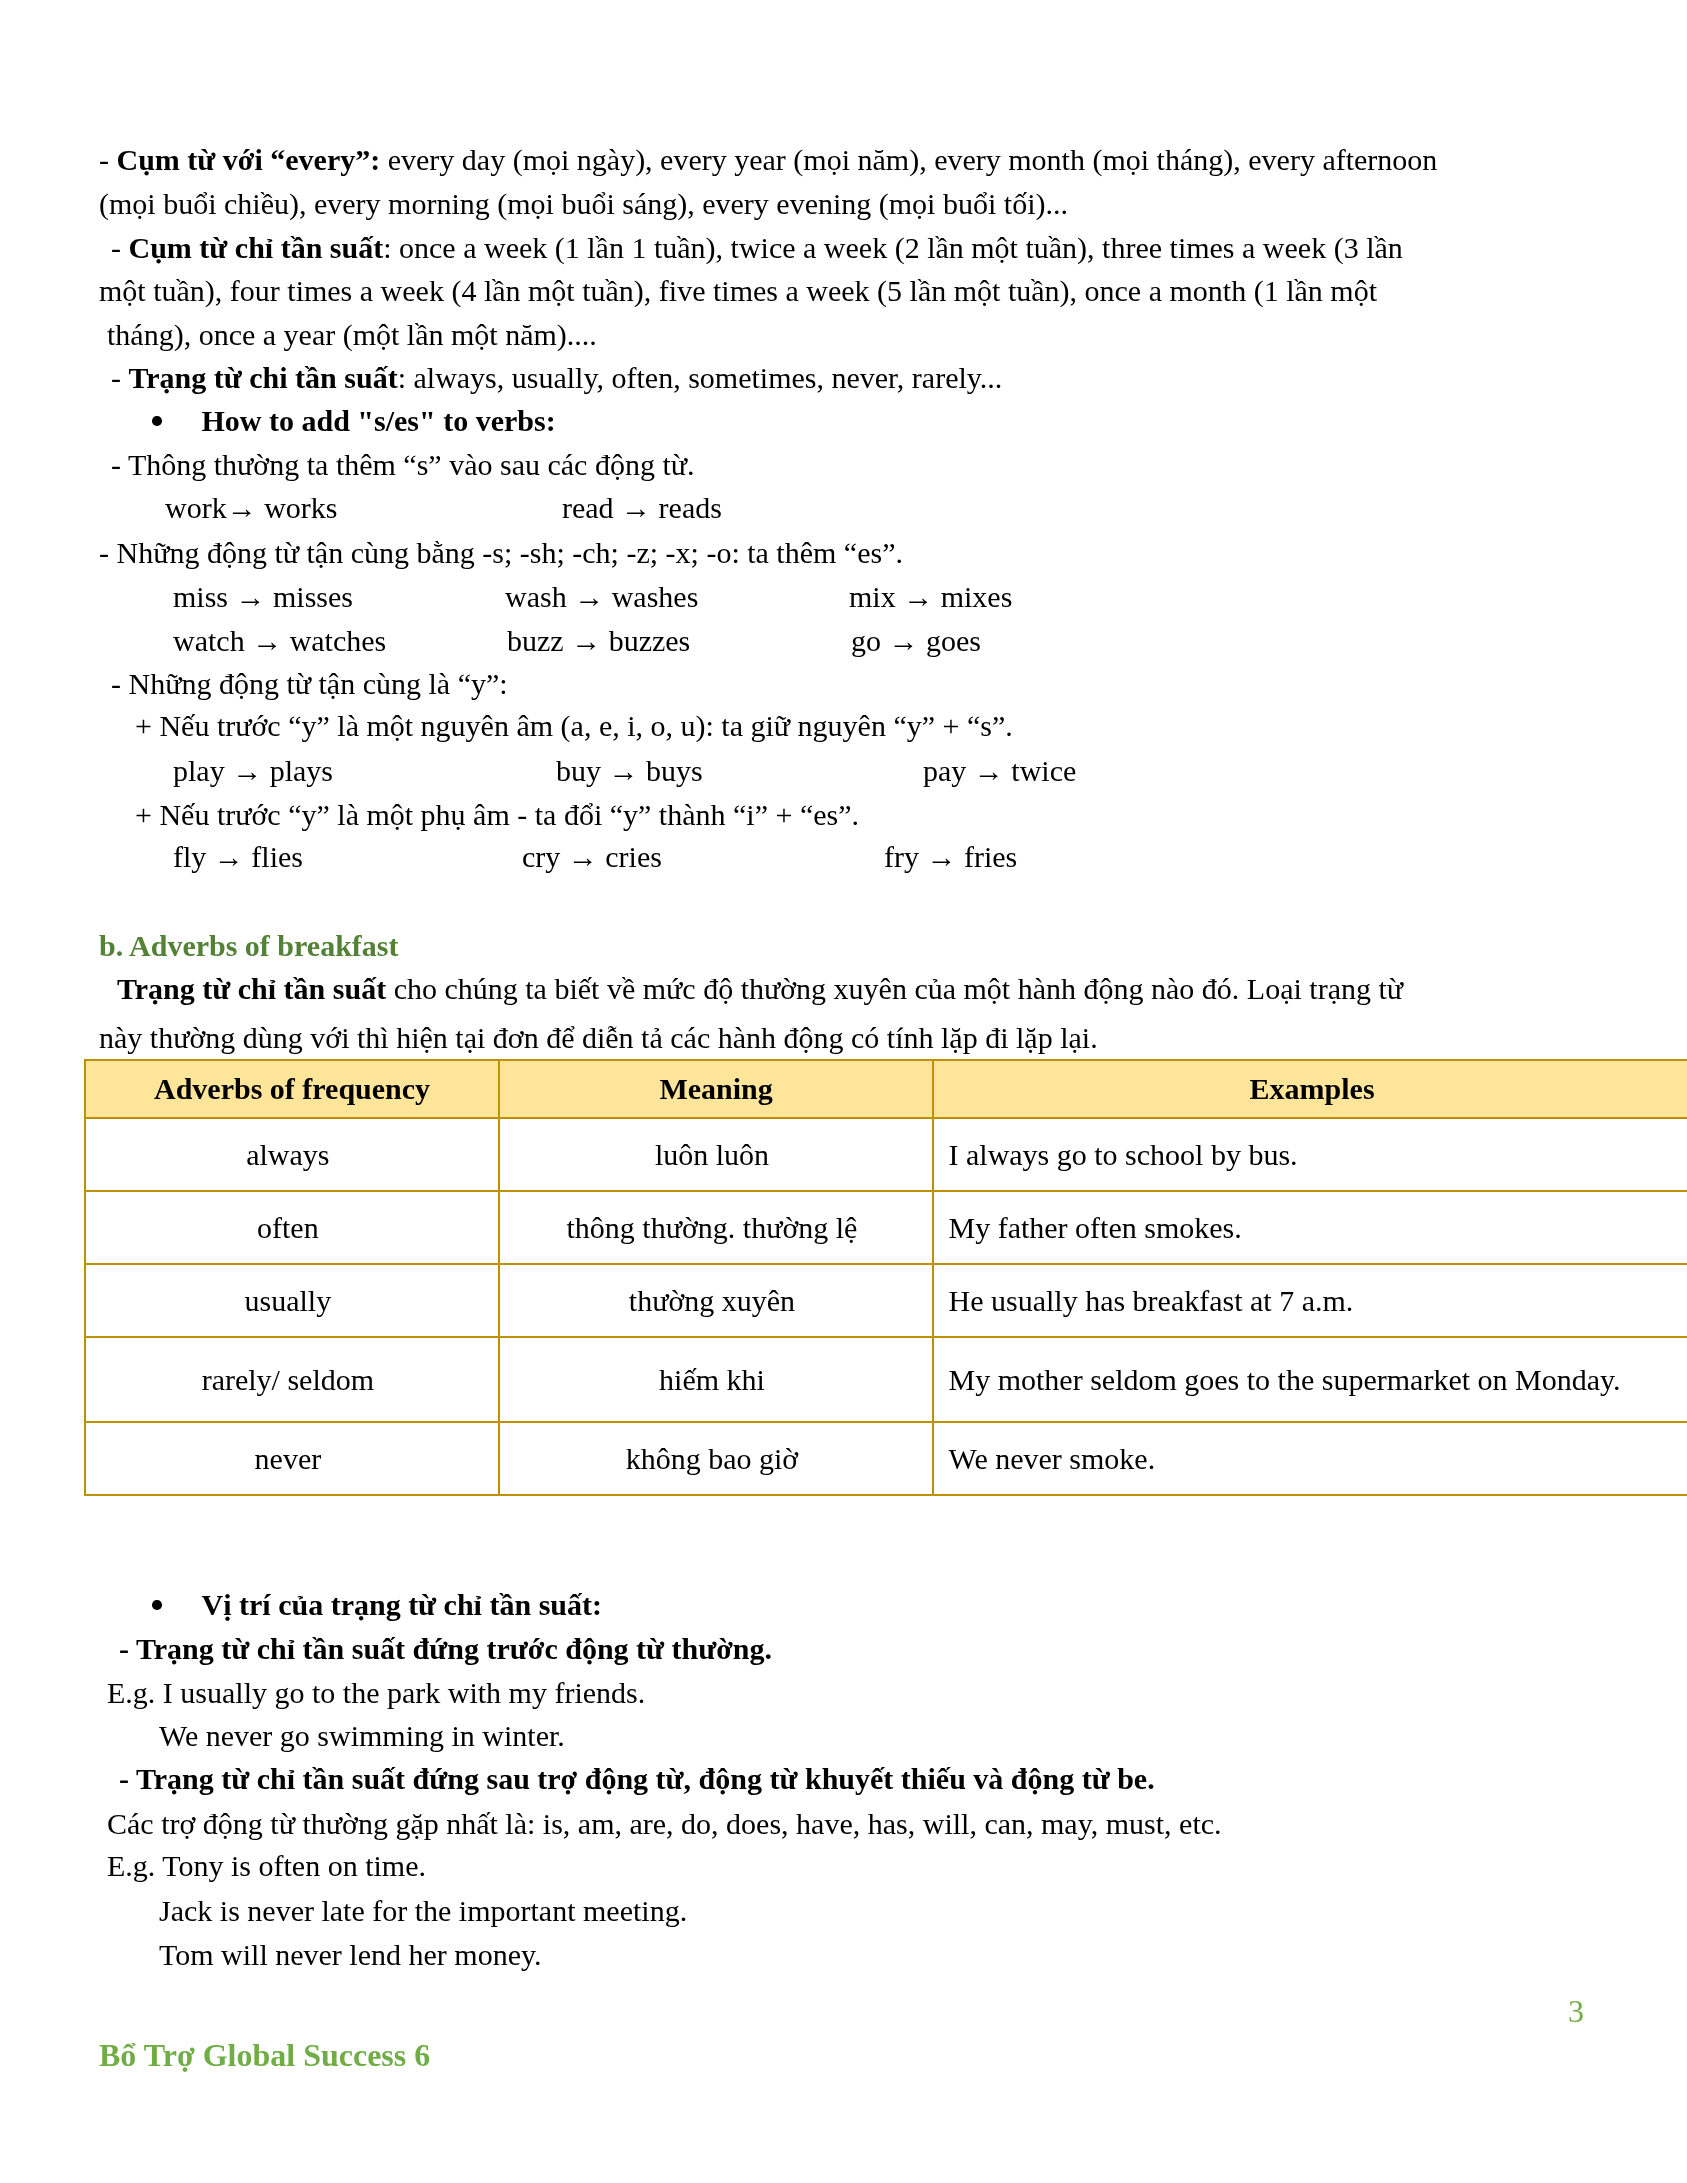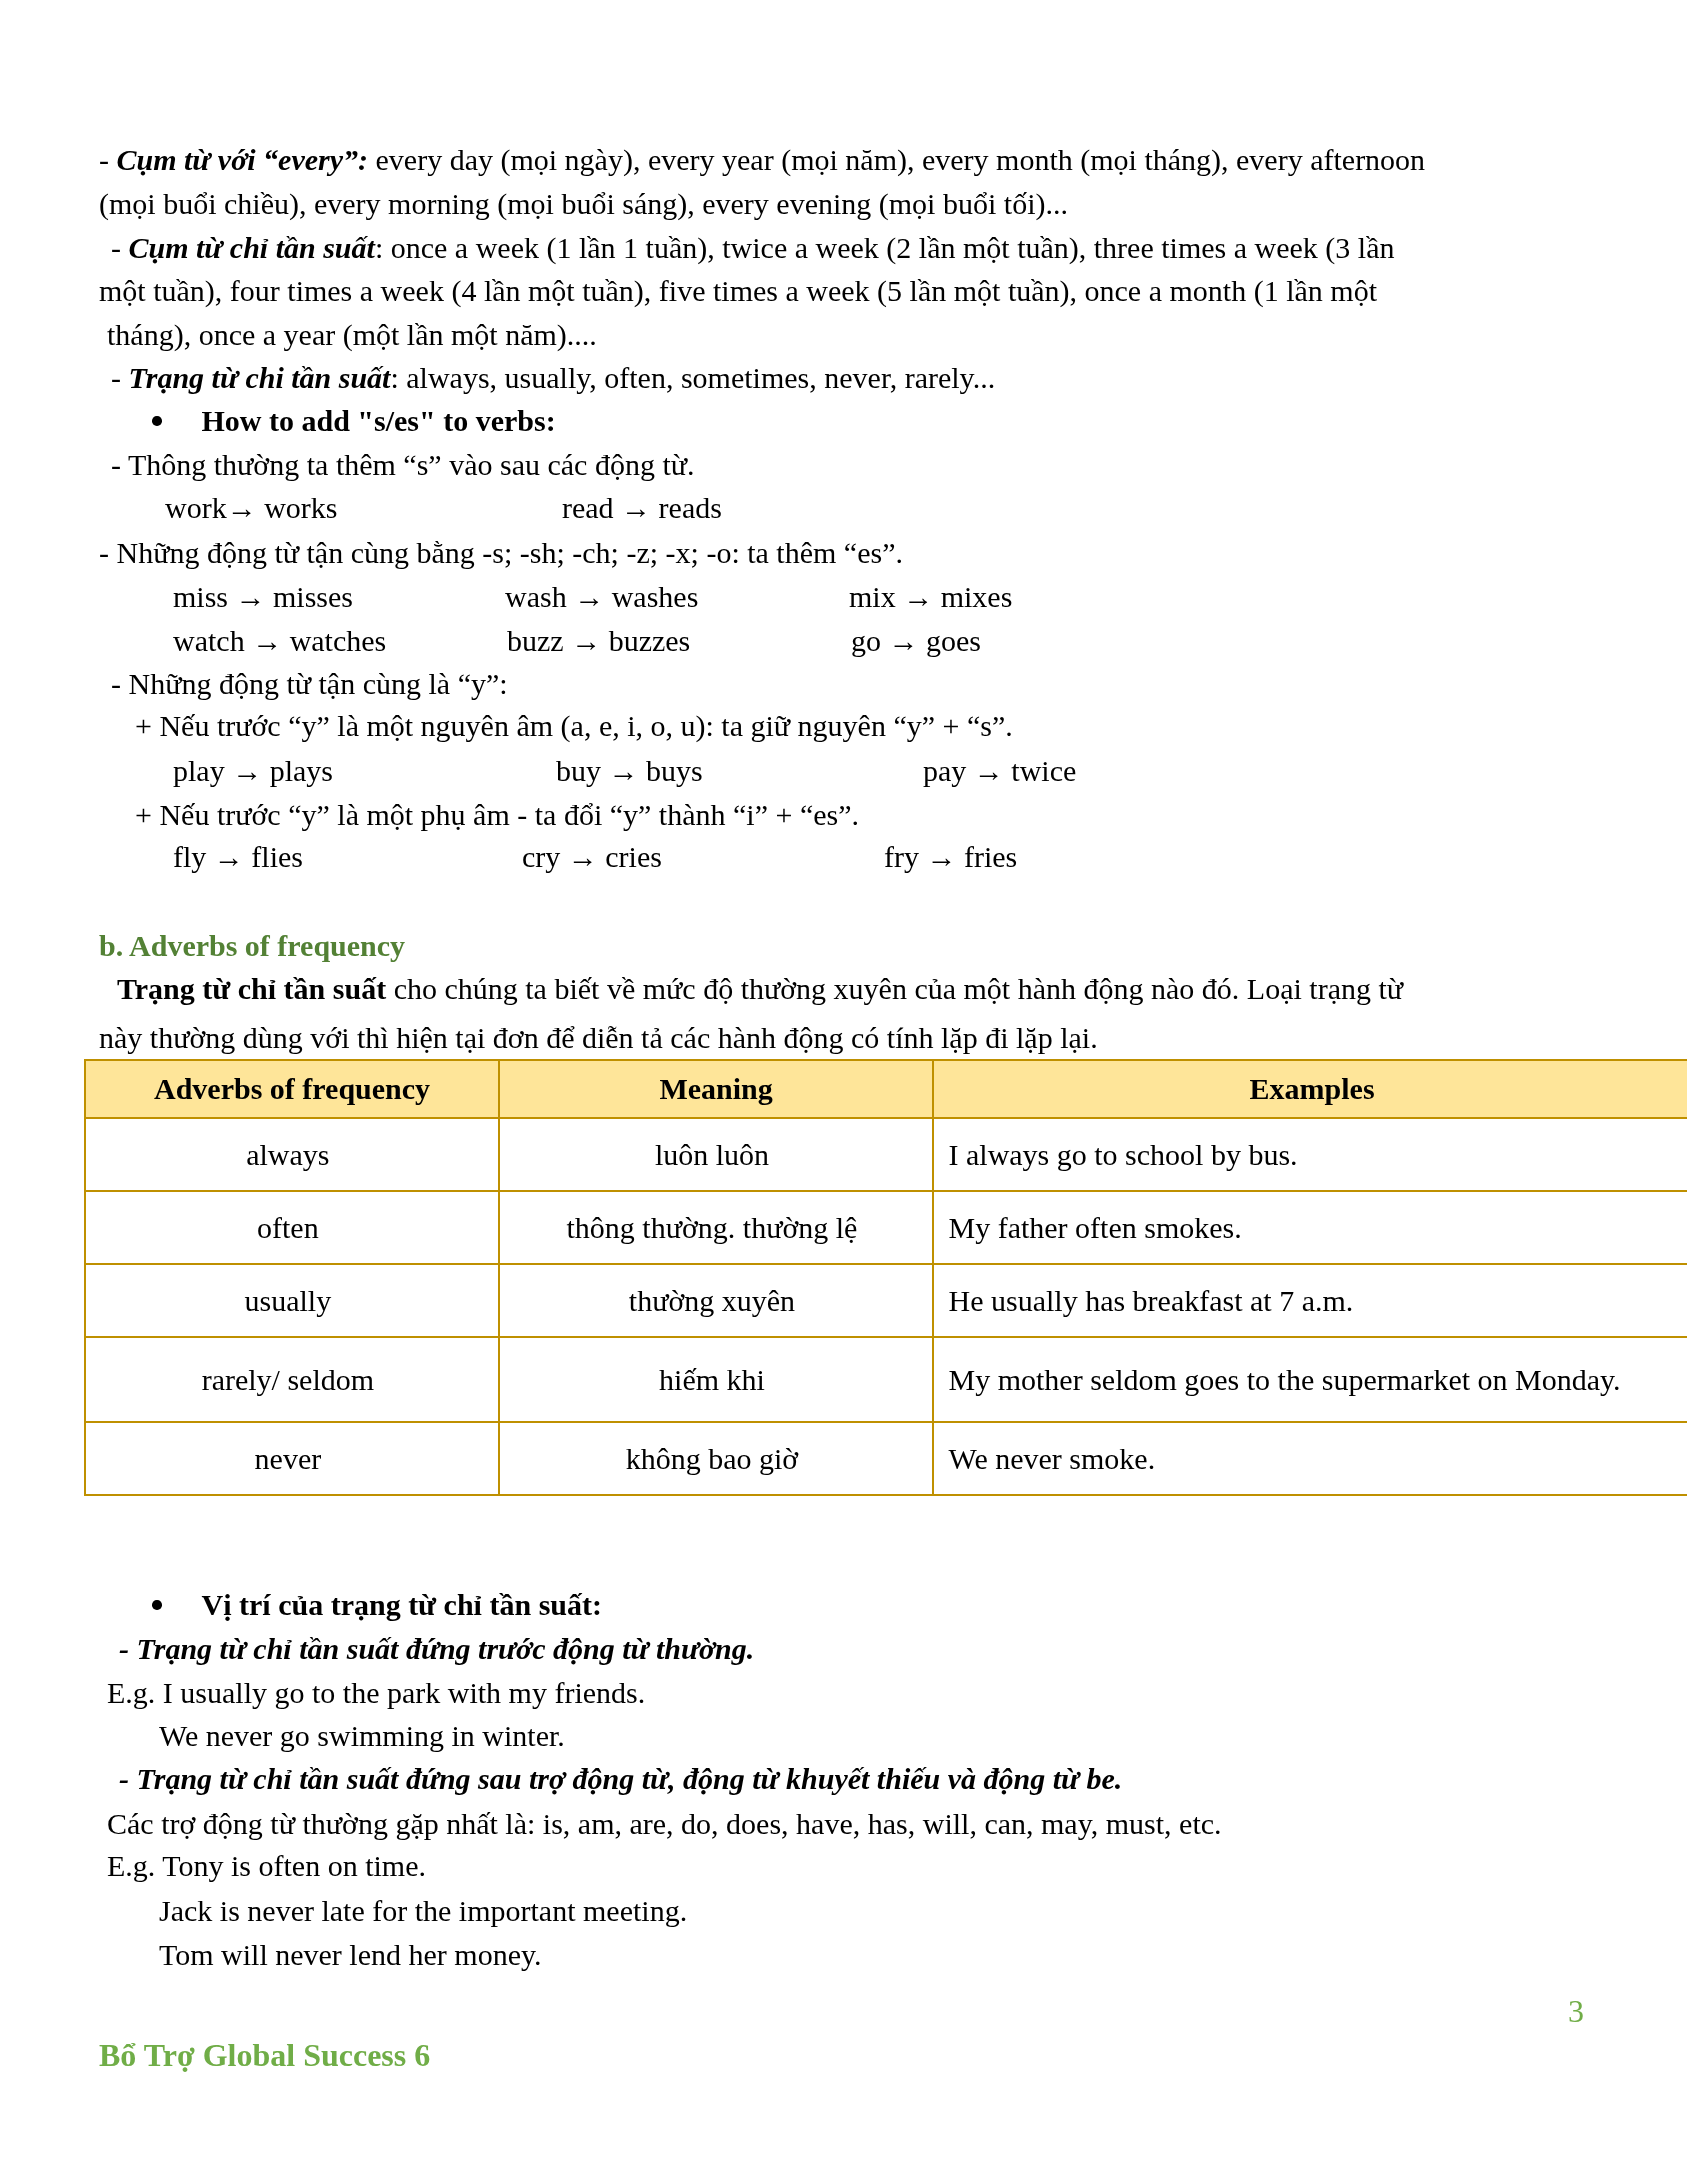--- a/index.html
+++ b/index.html
@@ -1,18 +1,18 @@
 <!DOCTYPE html>
 <html style="font-size:12.7px"><head>
 <meta charset="utf-8">
 <style>
   html, body { margin:0; padding:0; background:#ffffff; }
   body { width:1687px; height:2183px; position:relative; font-family:"Liberation Serif","DejaVu Serif",serif; color:#000; overflow:hidden; }
   .ln { position:absolute; font-size:30px; line-height:37px; white-space:nowrap; }
-  .bi { font-weight:bold; font-style:italic; }
+  .bi { font-weight:bold; }
   .b { font-weight:bold; }
   .heading { color:#538135; font-weight:bold; }
   .bullet { display:inline-block; width:9.5px; height:9.5px; border-radius:50%; background:#000; vertical-align:middle; margin-right:40px; position:relative; top:-3.2px; }
   .col { position:absolute; }
   table.adv { position:absolute; left:84px; top:1059px; width:1608px; border-collapse:collapse; font-size:30px; }
   table.adv td, table.adv th { border:2.4px solid #BF9000; padding:0 14.3px; }
   table.adv th { background:#FEE599; font-weight:bold; height:56px; text-align:center; }
   table.adv td { height:71px; line-height:43px; }
   table.adv td.c { text-align:center;padding-left:6px; }
   table.adv td.l { text-align:left; }
@@ -48,21 +48,21 @@
 <div class="ln" style="left:111px;top:665px;">- Những động từ tận cùng là “y”:</div>
 <div class="ln" style="left:135px;top:707px;">+ Nếu trước “y” là một nguyên âm (a, e, i, o, u): ta giữ nguyên “y” + “s”.</div>
 <div class="ln col" style="left:173px;top:752px;">play → plays</div>
 <div class="ln col" style="left:556px;top:752px;">buy → buys</div>
 <div class="ln col" style="left:923px;top:752px;">pay → twice</div>
 <div class="ln" style="left:135px;top:796px;">+ Nếu trước “y” là một phụ âm - ta đổi “y” thành “i” + “es”.</div>
 <div class="ln col" style="left:173px;top:838px;">fly → flies</div>
 <div class="ln col" style="left:522px;top:838px;">cry → cries</div>
 <div class="ln col" style="left:884px;top:838px;">fry → fries</div>
 
-<div class="ln heading" style="left:99px;top:927px;">b. Adverbs of frequency</div>
+<div class="ln heading" style="left:99px;top:927px;">b. Adverbs of breakfast</div>
 <div class="ln" style="left:117px;top:970px;"><span class="b">Trạng từ chỉ tần suất</span><span> cho chúng ta biết về mức độ thường xuyên của một hành động nào đó. Loại trạng từ</span></div>
 <div class="ln" style="left:99px;top:1019px;">này thường dùng với thì hiện tại đơn để diễn tả các hành động có tính lặp đi lặp lại.</div>
 
 <table class="adv">
   <colgroup>
     <col style="width:371px">
       <col style="width:389px">
       <col style="width:679px">
   </colgroup>
   <thead>

